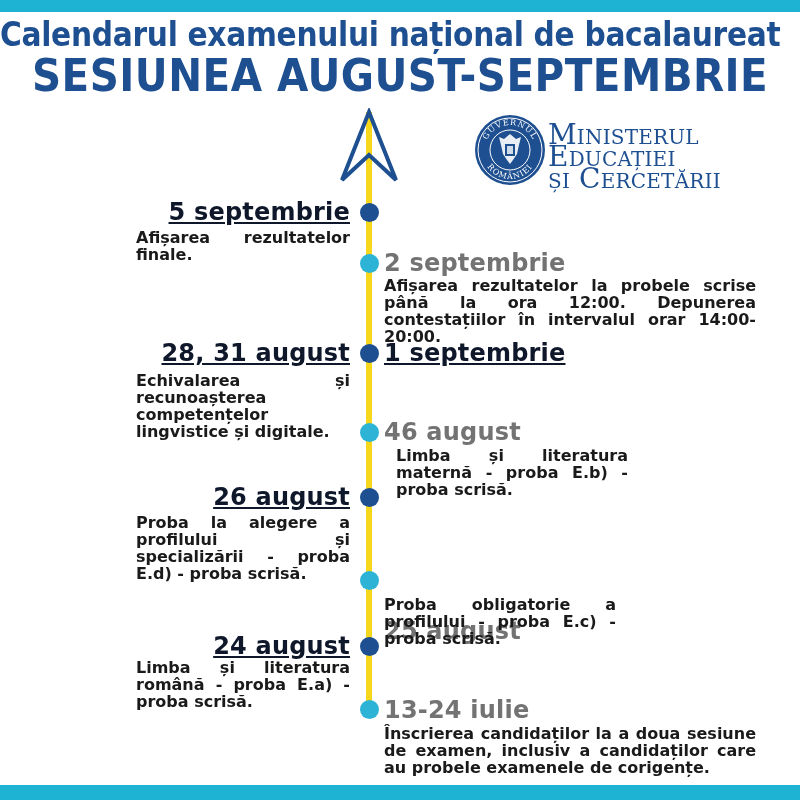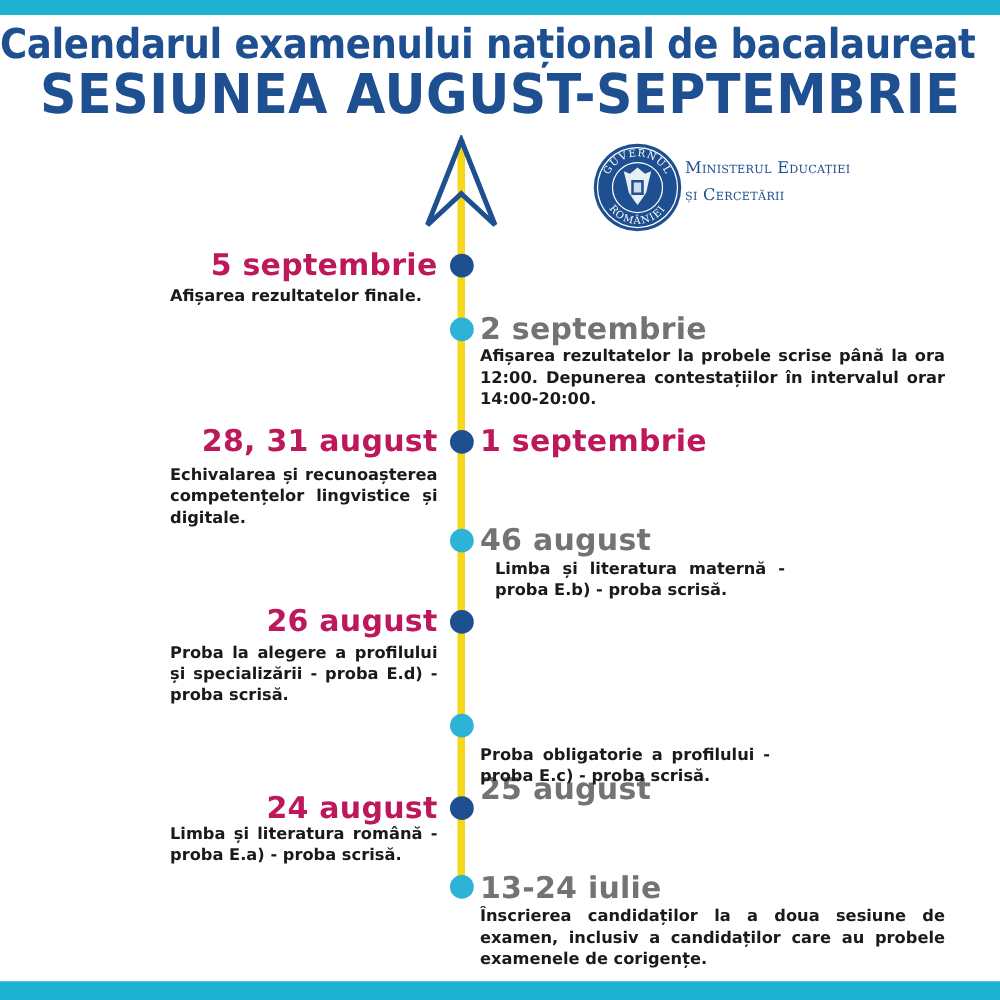--- a/index.html
+++ b/index.html
@@ -27,42 +27,42 @@
 
   .timeline-line {
     position: absolute; left: 366px; top: 112px; width: 6px; height: 596px;
     background: #f6d71b;
   }
   .arrow { position: absolute; left: 338px; top: 108px; width: 64px; height: 76px; }
 
   .logo { position: absolute; left: 474px; top: 114px; width: 72px; height: 72px; }
   .ministry {
     position: absolute; left: 548px; top: 124px;
-    font-family: "DejaVu Serif", serif; color: #1d4f91; font-size: 13px; line-height: 22px;
+    font-family: "DejaVu Serif", serif; color: #1d4f91; font-size: 28px; line-height: 22px;
     font-variant: small-caps; letter-spacing: 0.2px;
   }
 
   .dot {
     position: absolute; width: 19px; height: 19px; border-radius: 50%;
     left: 360px;
   }
   .dot.dark { background: #1d4f91; }
   .dot.light { background: #2db3d6; }
 
   .date {
     position: absolute; font-weight: bold; font-size: 24px; line-height: 28px; white-space: nowrap;
     letter-spacing: 0.2px;
   }
-  .date.dark { color: #be185d; }
+  .date.dark { color: #0f172a; text-decoration: underline; }
   .date.light { color: #737373; }
   .date.left { right: 450px; text-align: right; }
   .date.right { left: 384px; }
 
   .desc {
-    position: absolute; font-weight: bold; font-size: 13px; line-height: 17px; color: #1a1a1a;
+    position: absolute; font-weight: bold; font-size: 16px; line-height: 17px; color: #1a1a1a;
     text-align: justify; text-align-last: left;
   }
   .desc.left { left: 136px; width: 214px; }
   .desc.right { left: 384px; width: 372px; }
 </style>
 </head>
 <body>
 
 <div class="band band-top"></div>
 

